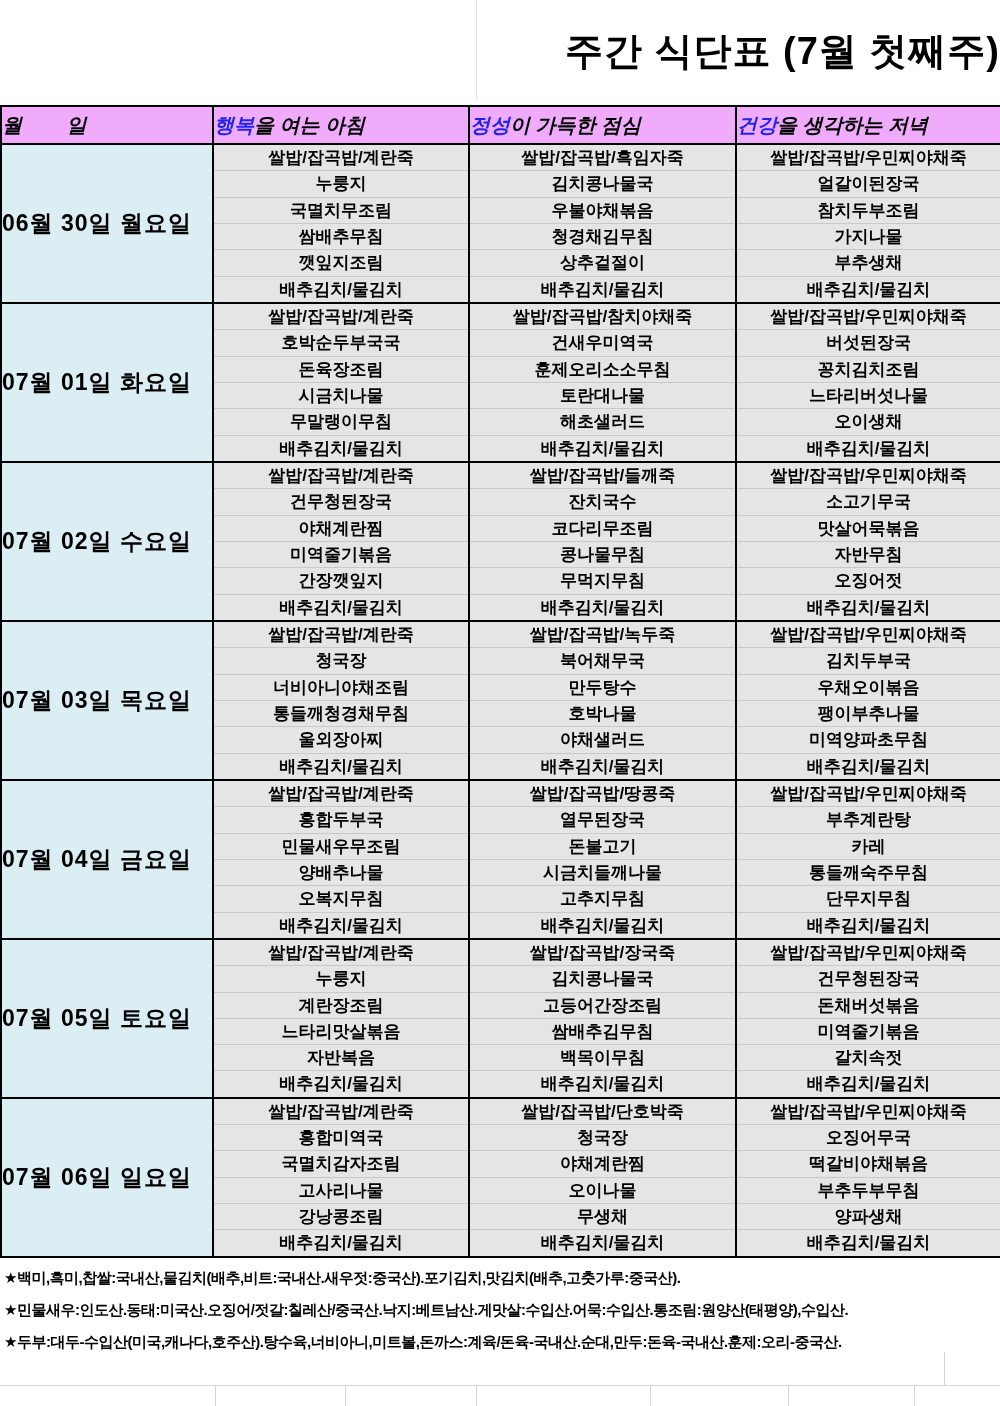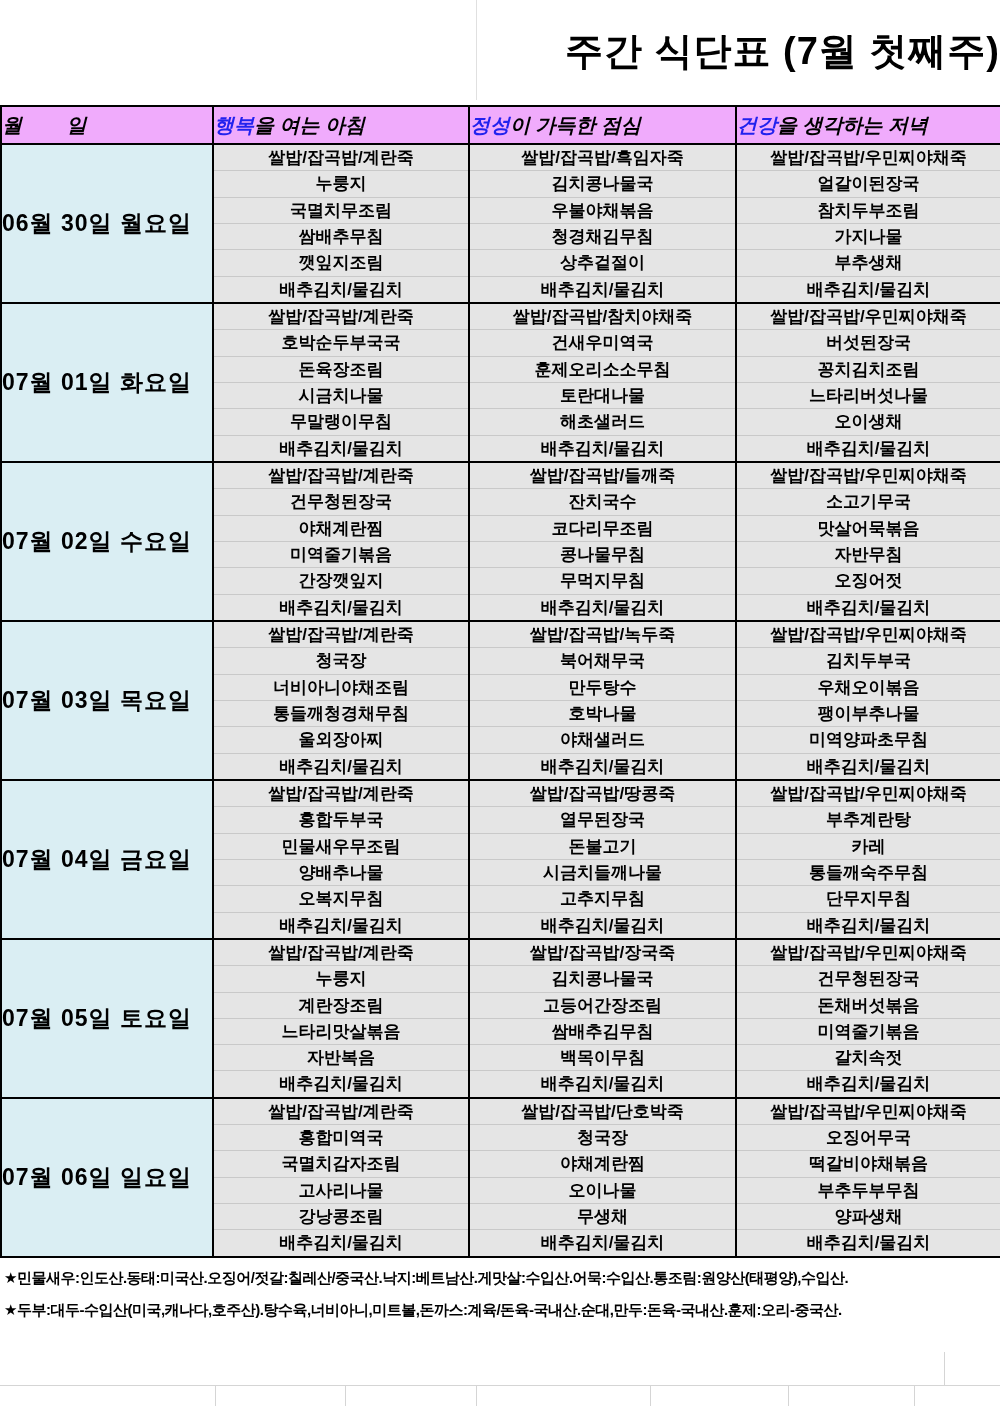--- a/index.html
+++ b/index.html
@@ -282,20 +282,21 @@
             <div class="menu-line">떡갈비야채볶음</div>
             <div class="menu-line">부추두부무침</div>
             <div class="menu-line">양파생채</div>
             <div class="menu-line">배추김치/물김치</div>
           </td>
         </tr>
       </tbody>
   </table>
 
   <div class="notes">
+      <div class="note-line">★백미,흑미,찹쌀:국내산,물김치(배추,비트:국내산.새우젓:중국산).포기김치,맛김치(배추,고춧가루:중국산).</div>
       <div class="note-line">★민물새우:인도산.동태:미국산.오징어/젓갈:칠레산/중국산.낙지:베트남산.게맛살:수입산.어묵:수입산.통조림:원양산(태평양),수입산.</div>
       <div class="note-line">★두부:대두-수입산(미국,캐나다,호주산).탕수육,너비아니,미트볼,돈까스:계육/돈육-국내산.순대,만두:돈육-국내산.훈제:오리-중국산.</div>
     </div>
 
   <div class="right-stub"></div>
 
   <div class="bottom-grid">
       <div class="v" style="left: 215px;"></div>
       <div class="v" style="left: 345px;"></div>
       <div class="v" style="left: 476px;"></div>

